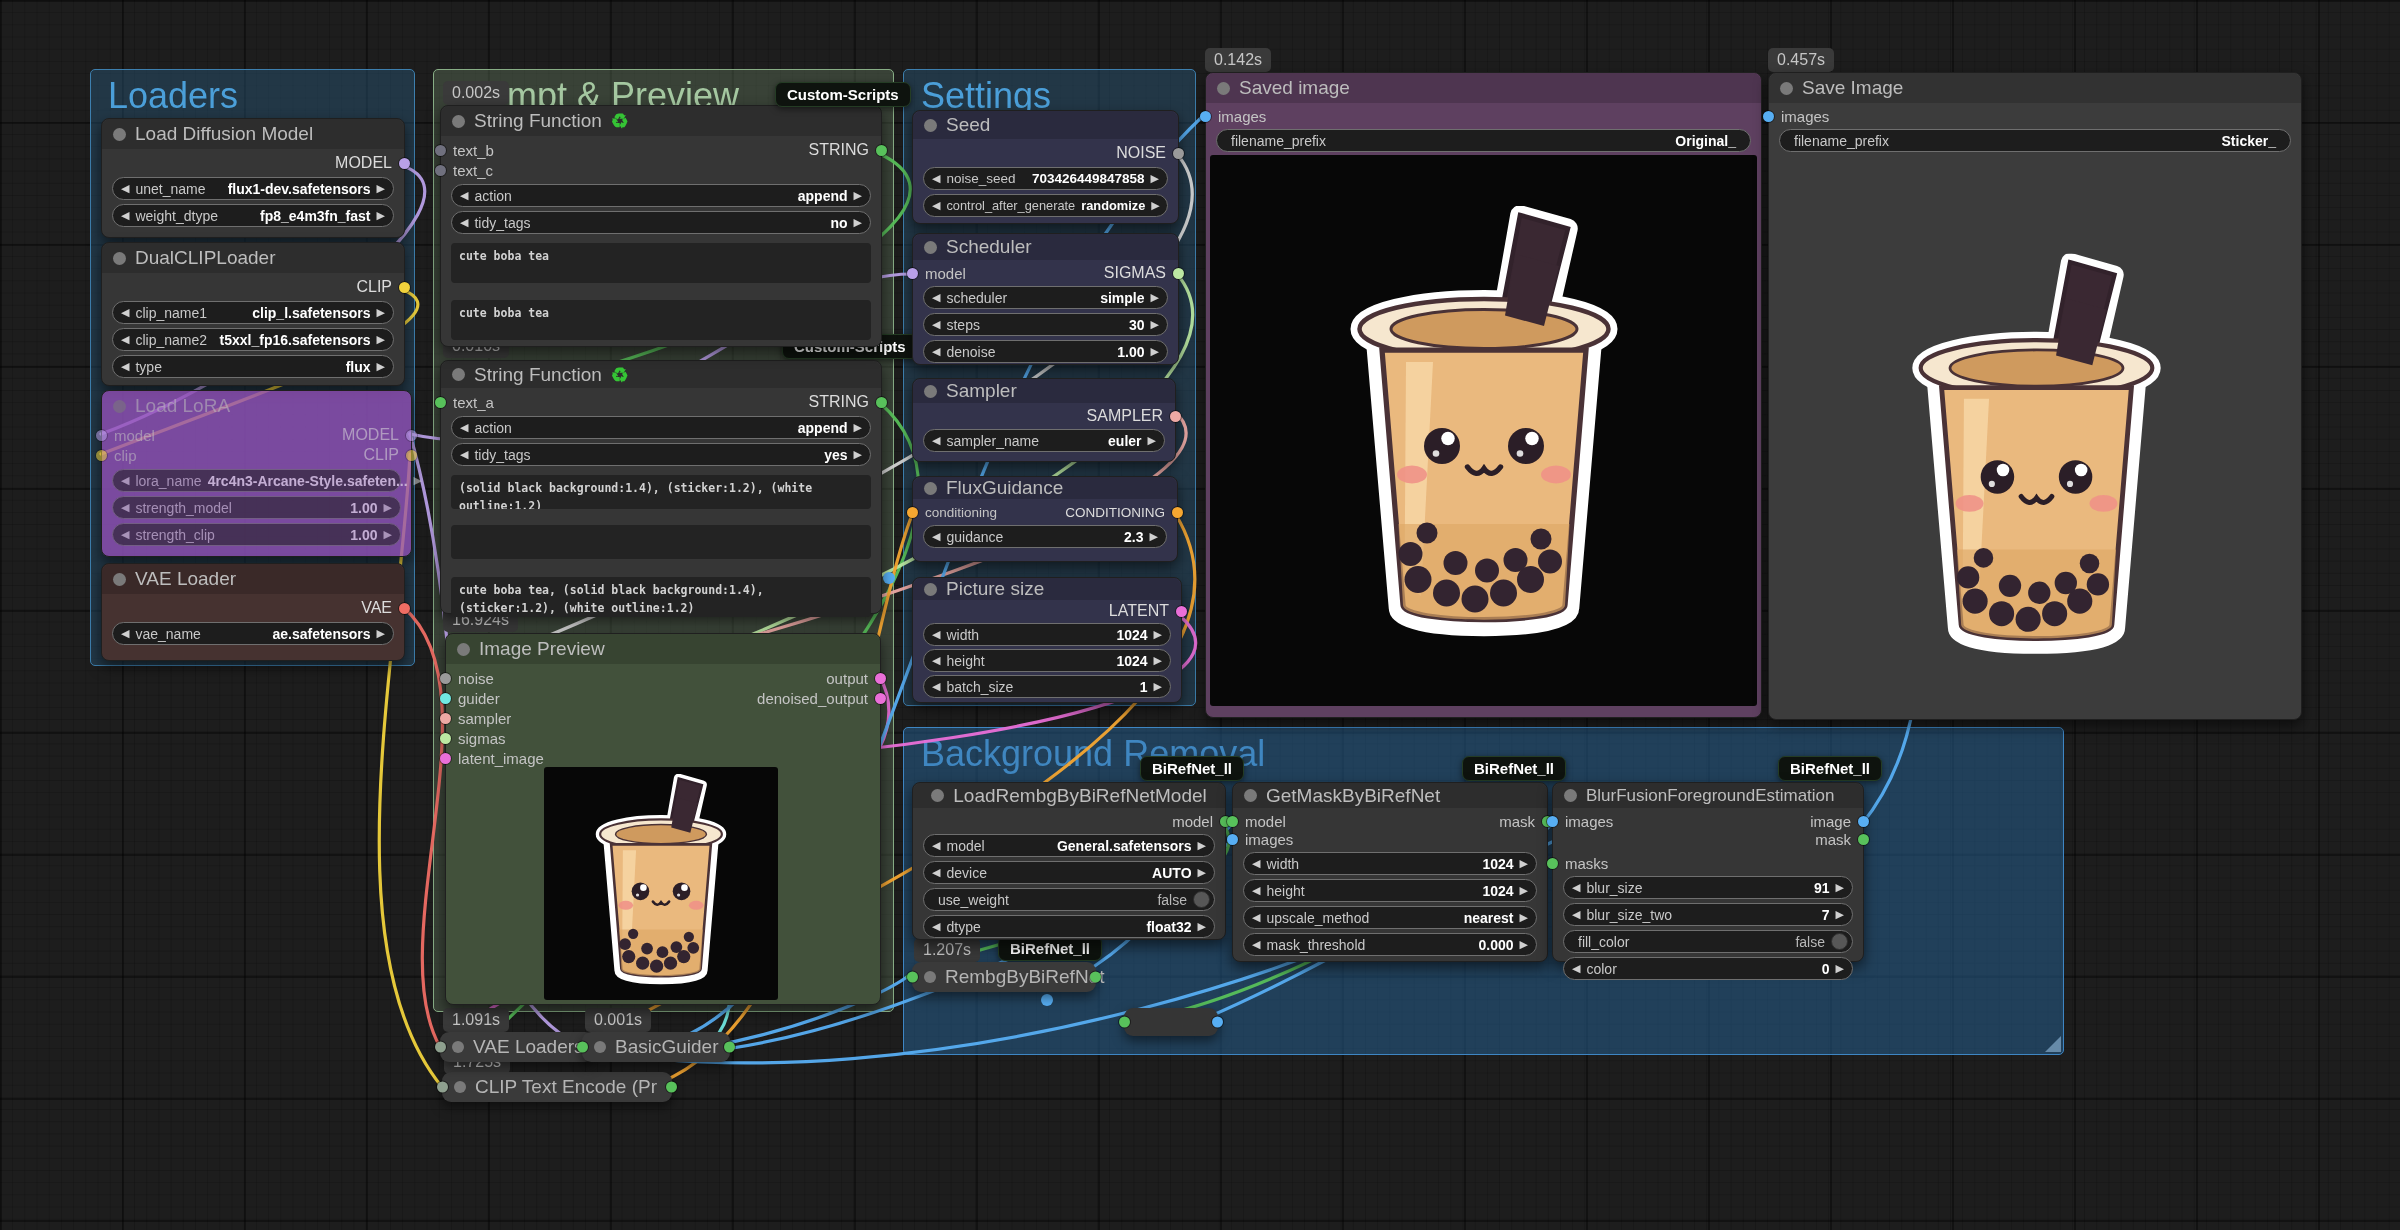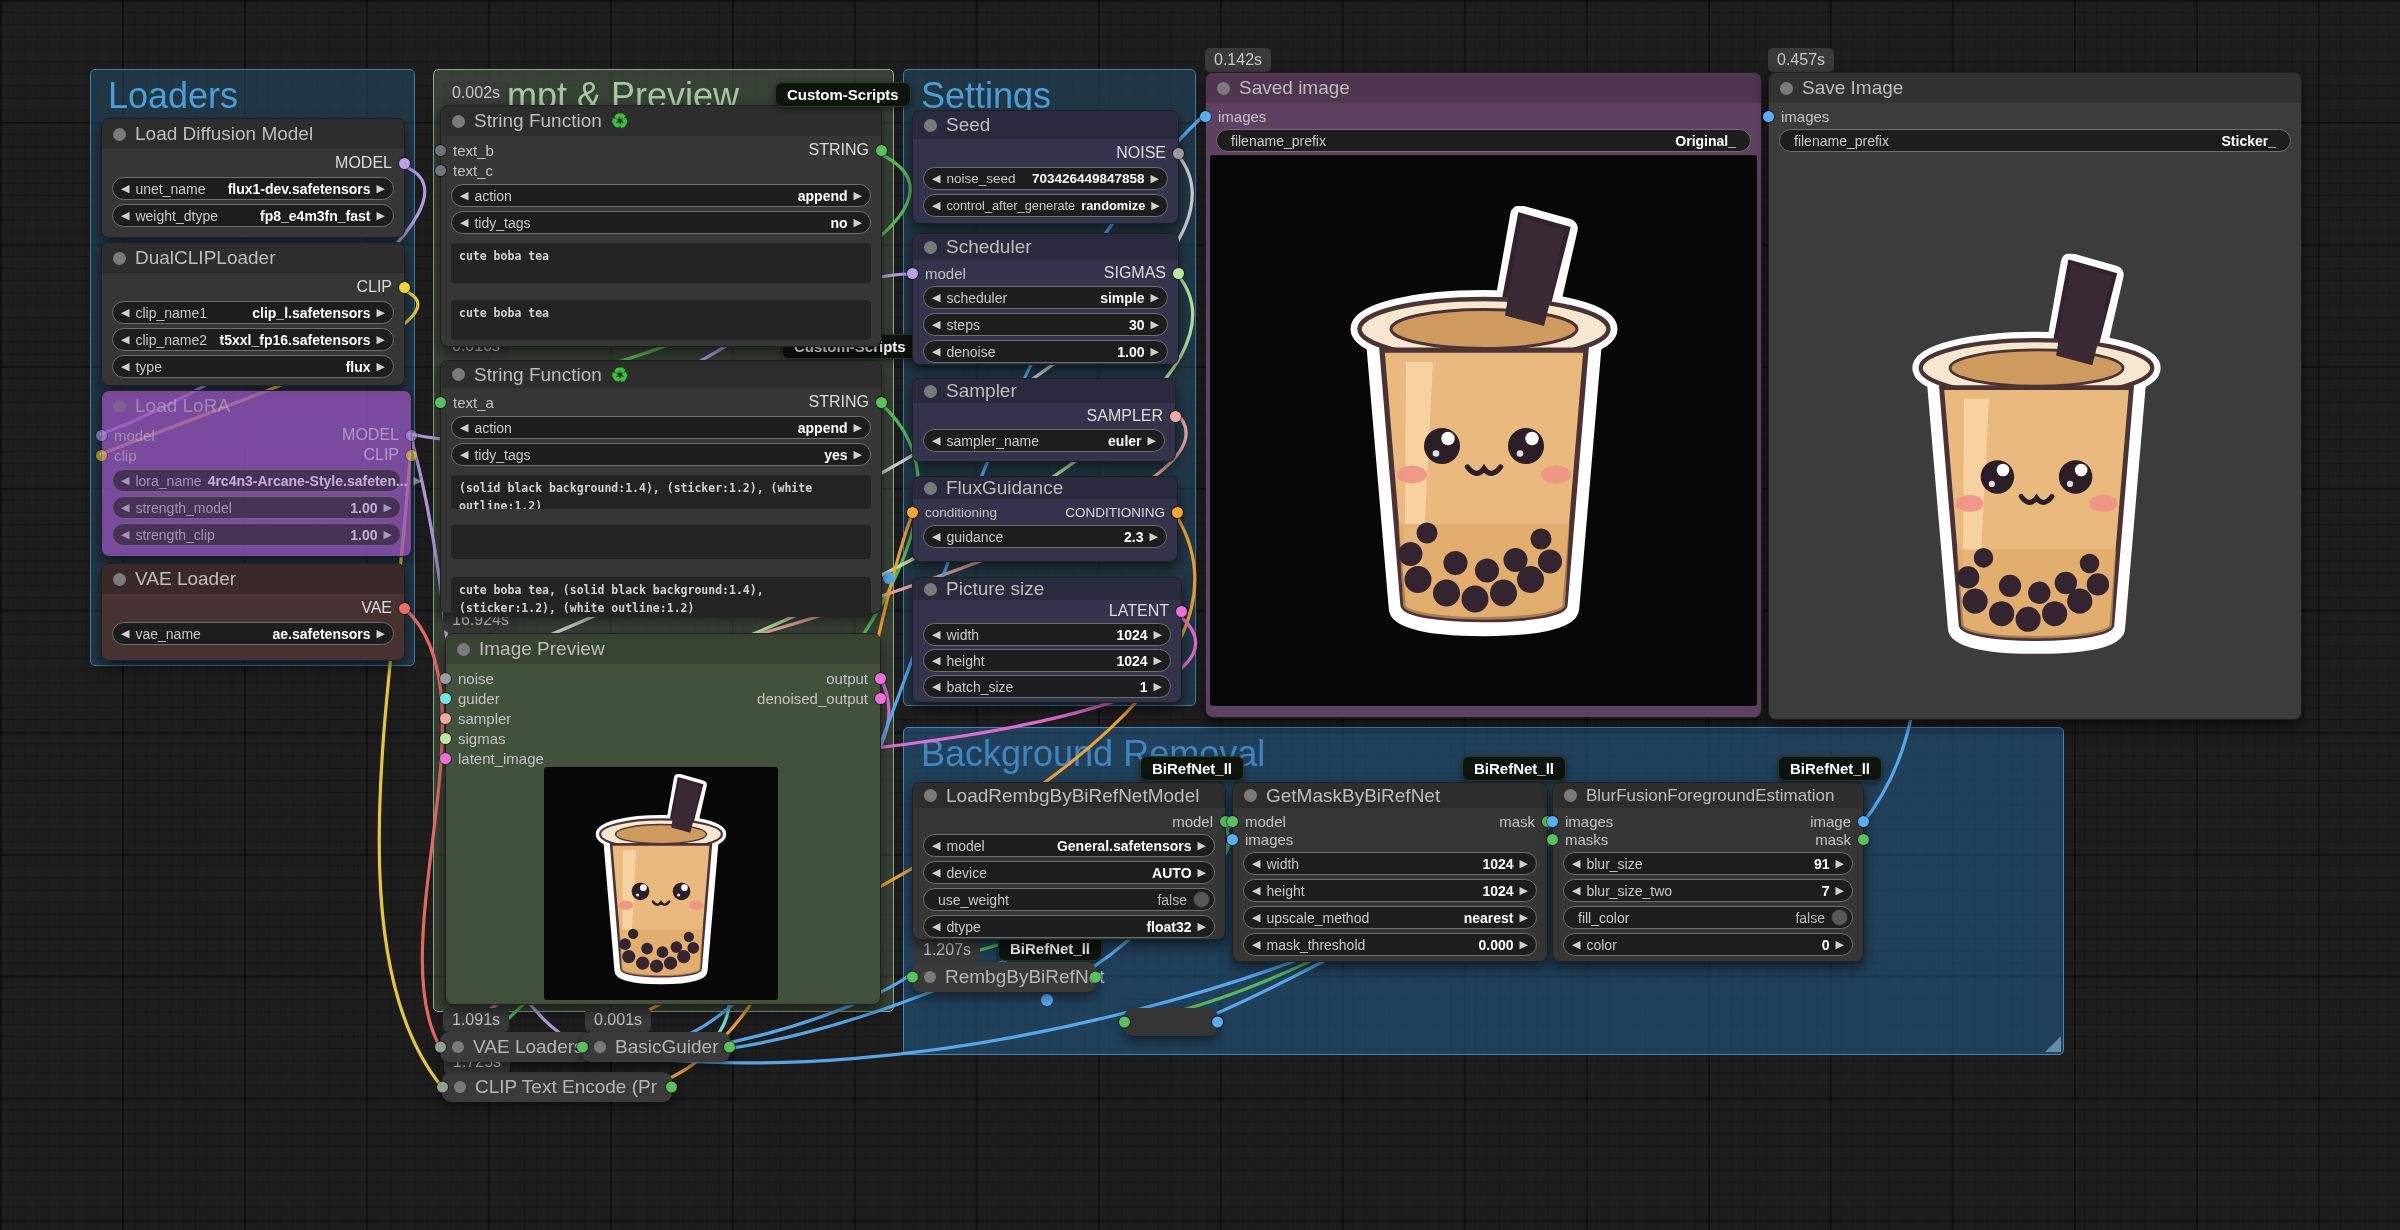--- a/index.html
+++ b/index.html
@@ -615,21 +615,21 @@
       </div>
     <div style="position:absolute;left:114px;top:180px;">
       <svg class="stk" width="307" height="420" viewBox="0 0 220 300">
           <use href="#boba-sticker"></use>
         </svg>
     </div>
   </div>
 
   <div class="badge" style="left:1140px;top:756px;">BiRefNet_ll</div>
   <div class="node" style="left:912px;top:782px;width:312px;height:156px;">
-    <div class="nhead" style="height:25px;">
+    <div class="nhead" style="height:25px;justify-content:center;">
       <i class="ndot"></i>
       <span>LoadRembgByBiRefNetModel</span>
     </div>
     <div class="pwrap">
         <div class="pcol l"></div>
         <div class="pcol r">
       <div class="prow" style="height:18px;">
             <span>model</span>
             <i class="pd c-string"></i>
           </div>
@@ -724,21 +724,21 @@
     <div class="nhead" style="height:25px;font-size:17px;">
       <i class="ndot"></i>
       <span>BlurFusionForegroundEstimation</span>
     </div>
     <div class="pwrap">
         <div class="pcol l">
       <div class="prow" style="height:18px;">
             <i class="pd c-image"></i>
             <em style="font-style:normal">images</em>
           </div>
-      <div class="prow" style="height:18px;">
+      <div class="prow" style="height:18px;margin-top:24px;">
             <i class="pd c-string"></i>
             <em style="font-style:normal">masks</em>
           </div>
     </div>
         <div class="pcol r">
       <div class="prow" style="height:18px;">
             <span>image</span>
             <i class="pd c-image"></i>
           </div>
       <div class="prow" style="height:18px;">

